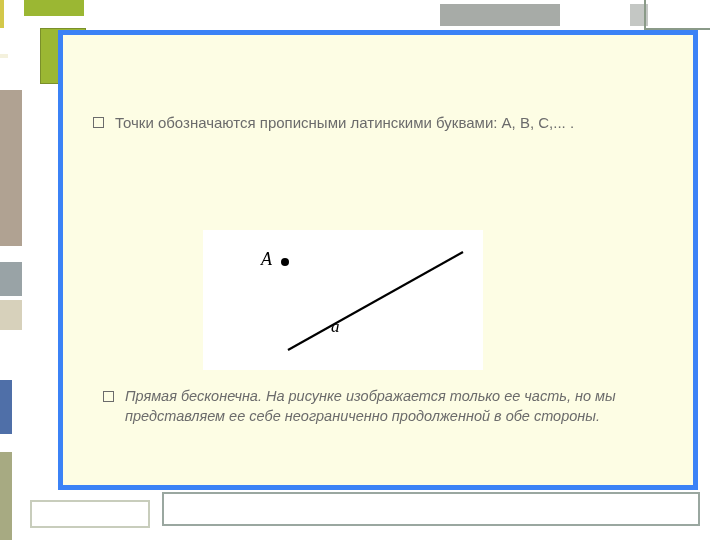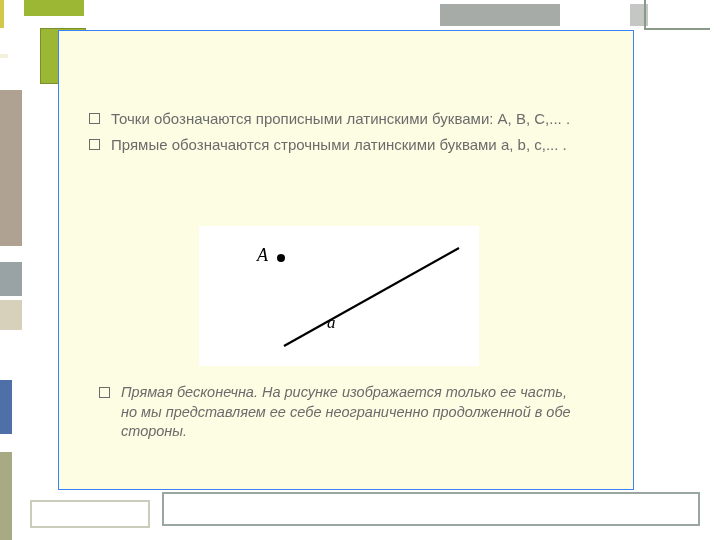--- a/index.html
+++ b/index.html
@@ -23,23 +23,23 @@
   .lv1 { position:absolute; left:0; top:54px;  width:8px; height:4px;  background:#f4f1dd;}
   .lv2 { position:absolute; left:0; top:90px;  width:22px; height:156px; background:#b0a292;}
   .lv3 { position:absolute; left:0; top:262px; width:22px; height:34px;  background:#99a3a6;}
   .lv4 { position:absolute; left:0; top:300px; width:22px; height:30px;  background:#d7d1bb;}
   .lv5 { position:absolute; left:0; top:380px; width:12px; height:54px;  background:#4f6fa8;}
   .lv6 { position:absolute; left:0; top:452px; width:12px; height:88px;  background:#a7aa82;}
   
   .slide {
     position:absolute;
     left:58px; top:30px;
-    width:576px; height:460px;
+    width:640px; height:460px;
     background:#fdfde4;
-    border:1px solid #3b82f6;
+    border:5px solid #3b82f6;
   }
   .bullets {
     list-style:none;
     padding:78px 30px 0 30px;
   }
   .bullets li {
     position:relative;
     padding-left:22px;
     margin-bottom:6px;
     color:#6b6b6b;
@@ -106,23 +106,20 @@
 <div class="lv4"></div>
 <div class="lv5"></div>
 <div class="lv6"></div>
 
 <div class="slide">
 
   <ul class="bullets">
     <li>
       <span>Точки обозначаются прописными латинскими буквами: А, В, С,... .</span>
     </li>
-    <li>
-      <span> Прямые обозначаются строчными латинскими буквами a, b, c,... .</span>
-    </li>
   </ul>
 
   <div class="figure">
     <svg viewBox="0 0 280 140">
       <text x="58" y="35" font-family="'Times New Roman',serif" font-style="italic" font-size="18" fill="#000">A</text>
       <circle cx="82" cy="32" r="4" fill="#000"></circle>
       <line x1="85" y1="120" x2="260" y2="22" stroke="#000" stroke-width="2.2"></line>
       <text x="128" y="102" font-family="'Times New Roman',serif" font-style="italic" font-size="17" fill="#000">a</text>
     </svg>
   </div>

